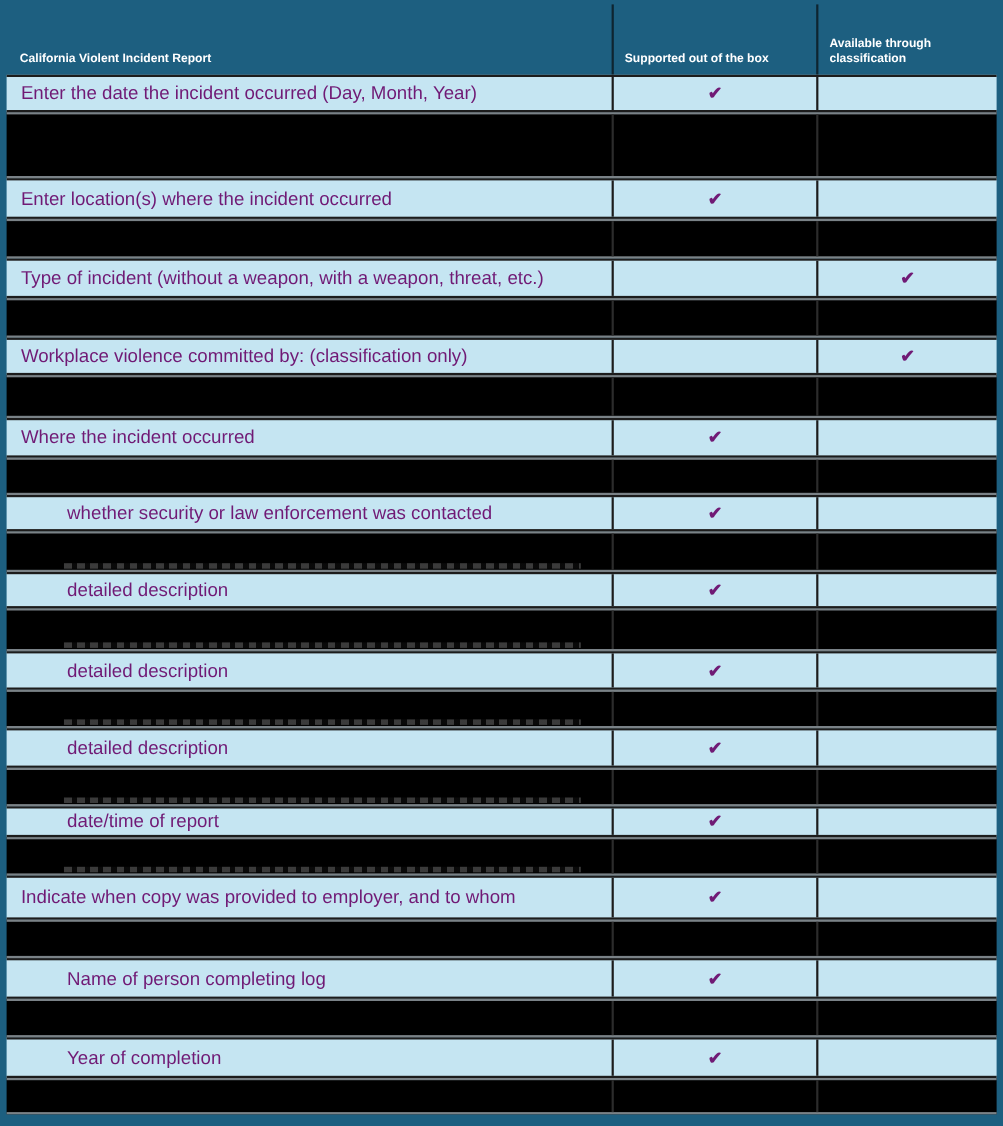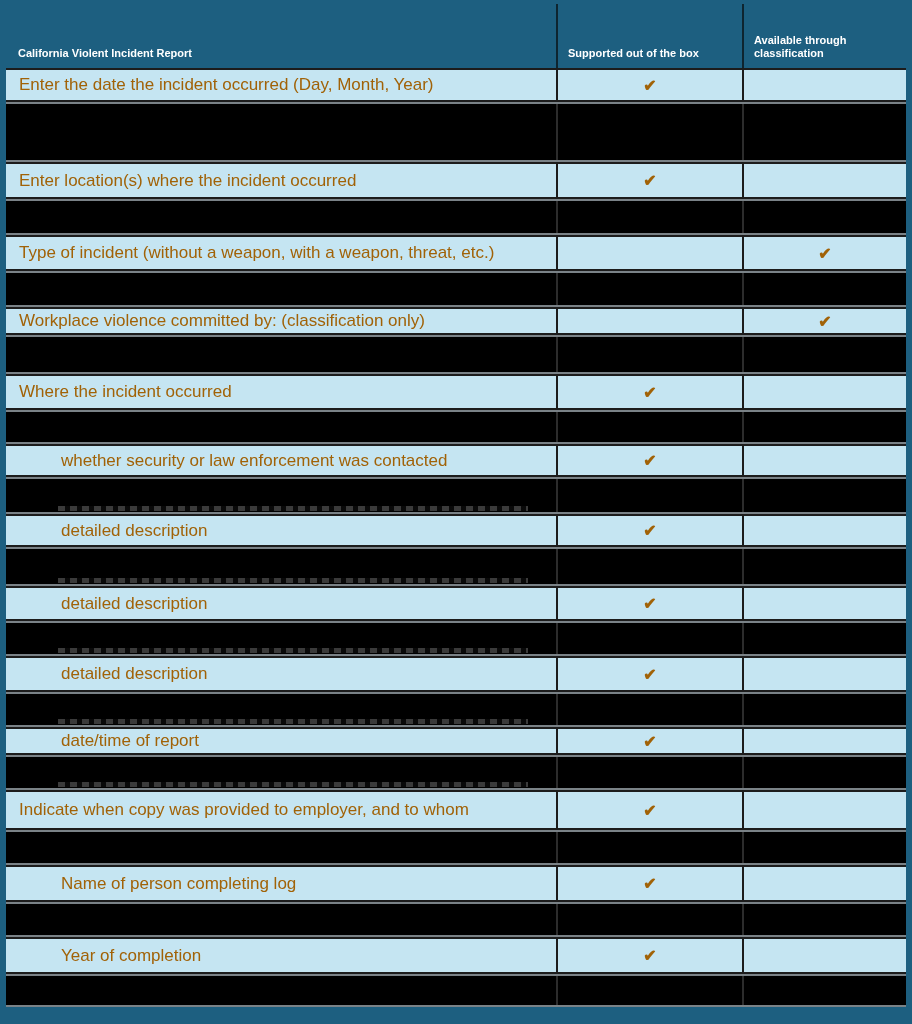--- a/index.html
+++ b/index.html
@@ -22,21 +22,21 @@
   .c2{width:186px;}
   .c3{width:164px;}
   .hdr .c2,.hdr .c3{border-left:2px solid #0e2530;padding-left:10px;}
   .body{width:900px;display:flex;flex-direction:column;}
   .row{display:flex;width:900px;box-sizing:border-box;flex:none;}
   .row .cell{box-sizing:border-box;flex:none;position:relative;}
   .row.data{
     background:#c5e5f2;
     border-top:2px solid #1c1c1c;
     border-bottom:2px solid #1c1c1c;
-    color:#a16207;font-size:17px;
+    color:#701a75;font-size:17px;
   }
   .row.data .cell{display:flex;align-items:center;overflow:hidden;}
   .row.data .c1{padding-left:13px;white-space:nowrap;}
   .row.data .c1.indent{padding-left:55px;}
   .row.data .c2,.row.data .c3{
     border-left:2px solid #1c1c1c;
     justify-content:center;
     font-weight:bold;font-size:16px;
   }
   .row.redacted{
@@ -84,21 +84,21 @@
       <div class="row data" style="height: 36px;">
         <div class="cell c1">Type of incident (without a weapon, with a weapon, threat, etc.)</div>
         <div class="cell c2"></div>
         <div class="cell c3">✔</div>
       </div>
       <div class="row redacted" style="height: 36px;">
         <div class="cell c1"></div>
         <div class="cell c2"></div>
         <div class="cell c3"></div>
       </div>
-      <div class="row data" style="height: 28px;">
+      <div class="row data" style="height: 34px;">
         <div class="cell c1">Workplace violence committed by: (classification only)</div>
         <div class="cell c2"></div>
         <div class="cell c3">✔</div>
       </div>
       <div class="row redacted" style="height: 39px;">
         <div class="cell c1"></div>
         <div class="cell c2"></div>
         <div class="cell c3"></div>
       </div>
       <div class="row data" style="height: 36px;">

